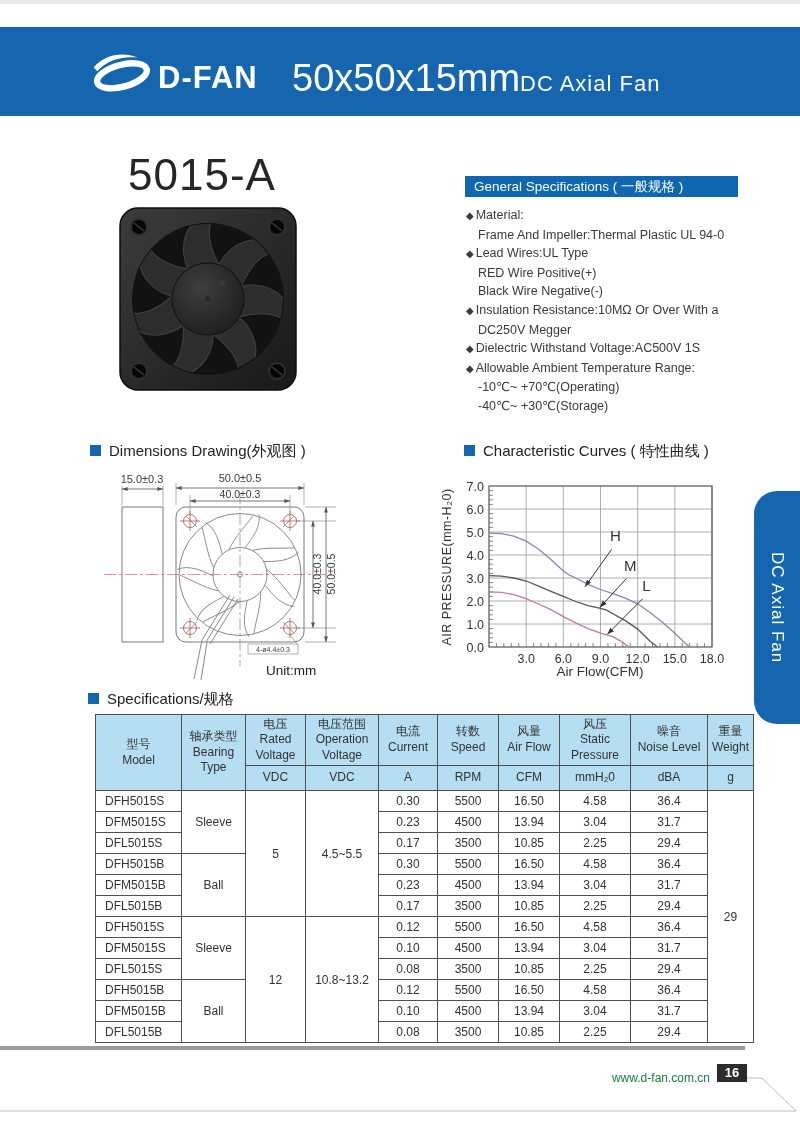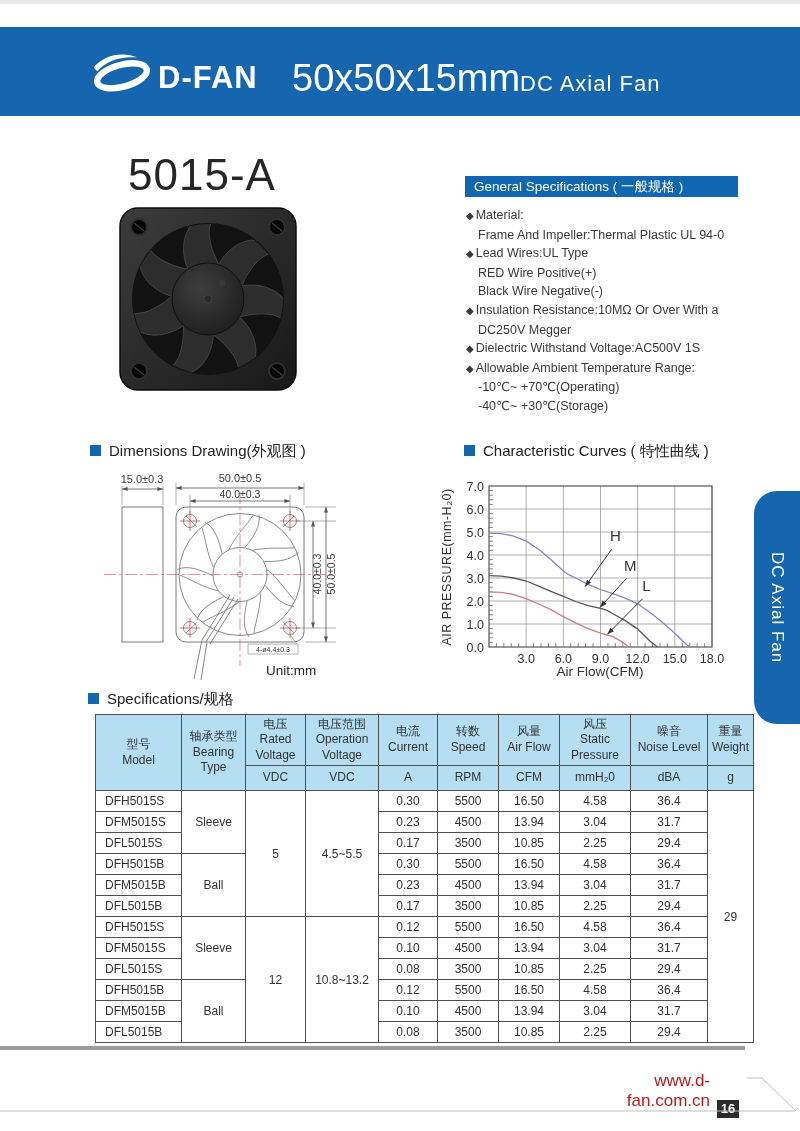--- a/index.html
+++ b/index.html
@@ -39,22 +39,22 @@
              table-layout:fixed;font-size:12px;color:#333;}
   table.spec th,table.spec td{border:1px solid #4f4f4f;padding:0;}
   table.spec thead th{background:#b5def2;font-weight:normal;font-size:12px;line-height:1.3;}
   table.spec thead tr.r1 th{height:50px;}
   table.spec thead th.unit{height:24px;}
   table.spec tbody td{height:20px;text-align:center;font-size:12px;}
   table.spec tbody td.model{text-align:left;padding-left:9px;}
   
   .foot-bar{position:absolute;left:0;top:1042px;width:745px;height:4px;background:#9b9b9b;}
   .foot-site{position:absolute;left:590px;top:1067px;width:120px;text-align:right;
-             font-size:17px;color:#b91c1c;}
-  .page-badge{position:absolute;left:717px;top:1096px;width:22px;height:18px;background:#2c2c2c;
+             font-size:12px;color:#15803d;}
+  .page-badge{position:absolute;left:717px;top:1060px;width:30px;height:18px;background:#2c2c2c;
               color:#fff;font-size:13px;font-weight:bold;text-align:center;line-height:18px;}
   .foot-lines{position:absolute;left:0;top:1060px;}
 </style>
 </head>
 <body>
 
 <div class="page">
 
   <div class="topbar">
     <svg class="logo" viewBox="0 0 70 48">

